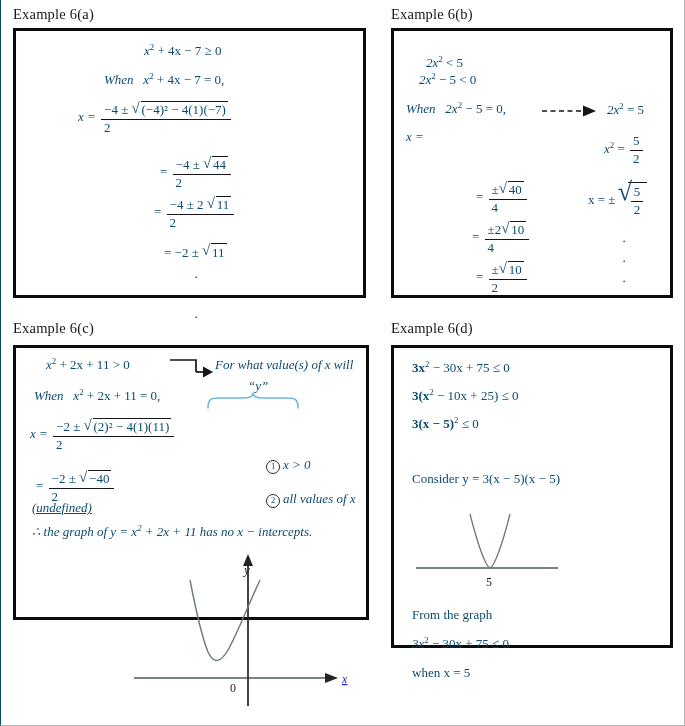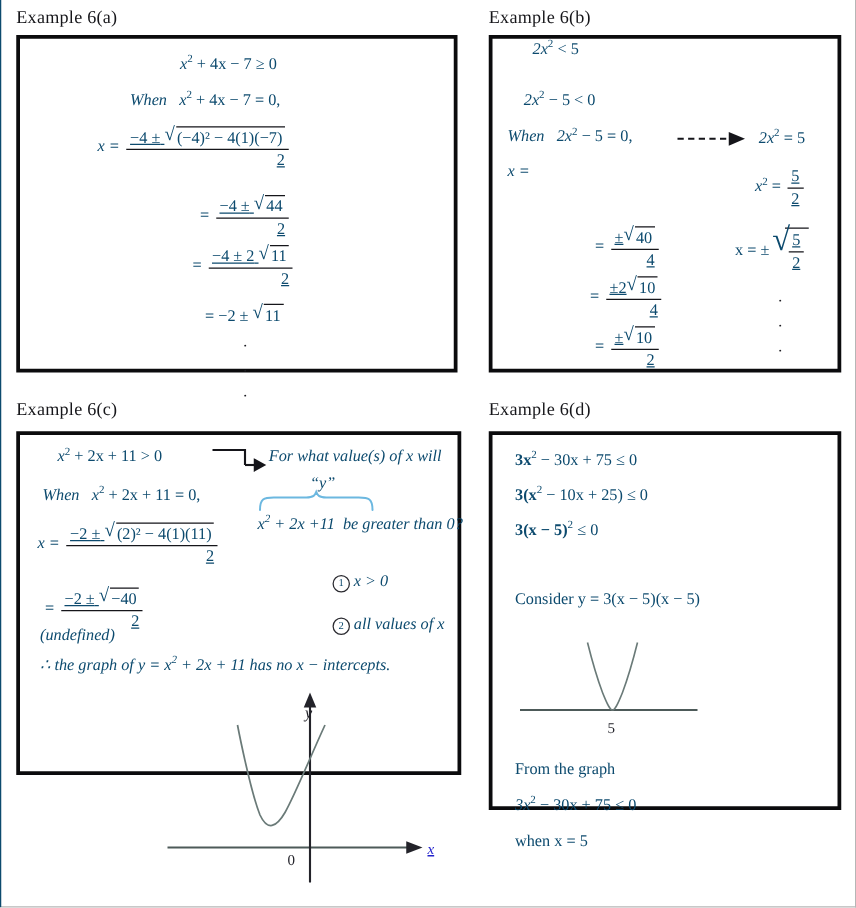--- a/index.html
+++ b/index.html
@@ -54,24 +54,23 @@
   }
   .m i, .var { font-style: italic; }
   .bold { font-weight: 700; }
   .it { font-style: italic; }
   sup { font-size: 0.68em; vertical-align: super; line-height: 0; }
 
   
   .frac {
     display: inline-block;
     vertical-align: middle;
-    text-align: right;
+    text-align: left;
     line-height: 1.12;
     margin: 0 2px;
-    text-decoration: underline;
   }
   .frac .num { display: block; padding: 0 3px 1px 3px; border-bottom: 1.2px solid #15151a; }
   .frac .den { display: block; padding: 1px 3px 0 3px; }
 
   
   .sqrt { display: inline-block; position: relative; white-space: nowrap; padding-left: 9px; }
   .sqrt::before {
     content: "\221A";
     position: absolute;
     left: 0; top: -0.08em;
@@ -177,21 +176,21 @@
       <span>·</span>
     </div>
   </div>
 
   <div class="quad" style="left:390px; top:6px;">
     <div class="caption">Example 6(b)</div>
   </div>
 
   <div class="box" style="left:390px; top:28px; width:282px; height:270px;">
 
-    <div class="m abs" style="left:32px; top:0;">
+    <div class="m abs" style="left:32px; top:24px;">
       <i>2x</i><sup>2</sup>
       <span>&lt; 5</span>
     </div>
 
     <div class="m abs" style="left:25px; top:41px;">
       <i>2x</i><sup>2</sup>
       <span>− 5 &lt; 0</span>
     </div>
 
     <div class="m abs" style="left:12px; top:70px;">
@@ -289,25 +288,20 @@
     <div class="m it abs" style="left:199px; top:9px;text-align:center;">For what value(s) of x will</div>
 
     <div class="m it abs" style="left:232px; top:30px;">“y”</div>
 
     <div class="abs" style="left:191px; top:45px;">
       <svg width="92" height="16" viewBox="0 0 92 16">
         <path d="M1,15 C1,6 4,5 12,5 L38,5 C44,5 45,3 46,0.5 C47,3 48,5 54,5 L80,5 C88,5 91,6 91,15" stroke="#6cb8e0" stroke-width="1.6" fill="none" stroke-linecap="round"></path>
       </svg>
     </div>
 
-    <div class="m it abs" style="left:190px; top:63px;">
-      <span>x</span><sup>2</sup>
-      <span>+ 2x +11</span>
-      &nbsp;<span>be greater than 0?</span>
-    </div>
 
     <div class="m abs" style="left:18px; top:40px;">
       <span class="it">When</span>
       &nbsp;&nbsp;<i>x</i><sup>2</sup>
       <span>+ 2x + 11 = 0,</span>
     </div>
 
     <div class="m abs" style="left:14px; top:70px;">
       <span class="it">x =</span>
       <span class="frac">
@@ -331,21 +325,21 @@
     </div>
 
     <div class="m it abs" style="left:250px; top:109px;">
       <span class="circ">1</span><span>x &gt; 0</span>
     </div>
 
     <div class="m it abs" style="left:250px; top:143px;">
       <span class="circ">2</span><span>all values of x</span>
     </div>
 
-    <div class="m it abs" style="left:16px; top:152px;">(undefined)</div>
+    <div class="m it abs" style="left:16px; top:152px;text-decoration:underline;">(undefined)</div>
 
     <div class="m it abs" style="left:16px; top:176px;">
       <span>∴ the graph of y = x</span><sup>2</sup>
       <span>+ 2x + 11 has no x − intercepts.</span>
     </div>
 
     <div class="abs" style="left:110px; top:198px;">
       <svg width="232" height="166" viewBox="0 0 232 166">
 
         <line x1="8" y1="132" x2="200" y2="132" stroke="#4d5a59" stroke-width="1.7"></line>

